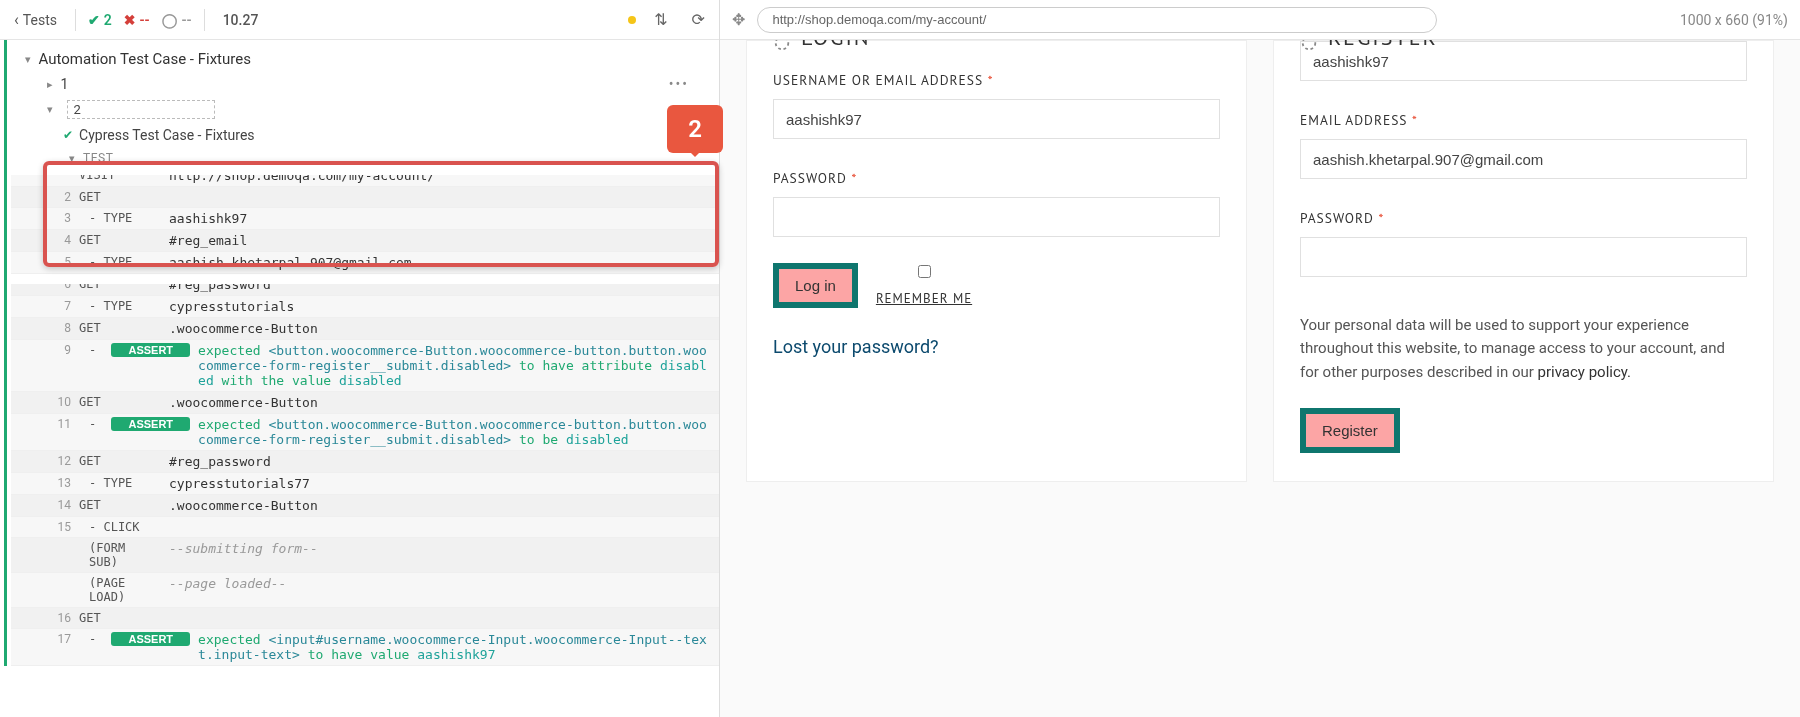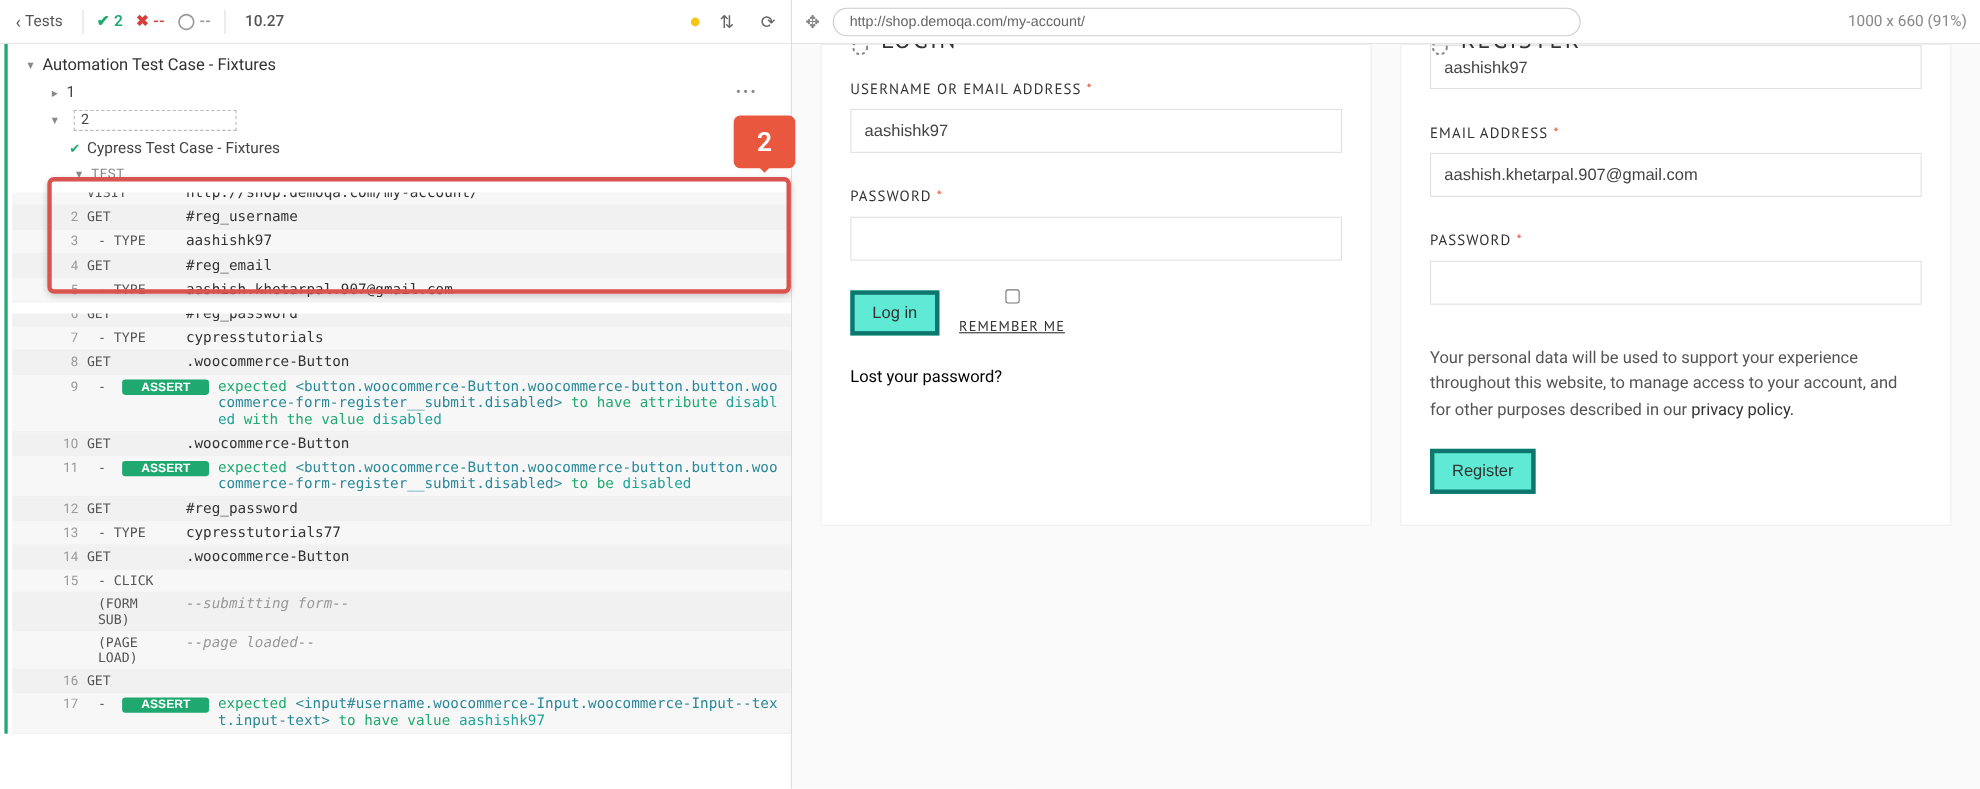--- a/index.html
+++ b/index.html
@@ -54,25 +54,25 @@
   .preview-body { flex: 1; padding: 0 26px 20px 26px; overflow: hidden; }
   .forms-wrap { display: flex; gap: 26px; }
   .card { background: #fff; border: 1px solid #eee; flex: 1; padding: 0 26px 28px 26px; }
   .card-title { font-family: "PT Sans", sans-serif; font-size: 22px; letter-spacing: 2px; color: #333; display: flex; align-items: center; gap: 10px; height: 0; overflow: visible; line-height: 0; position: relative; top: 2px; }
   .card-title-inner { line-height: 1; transform: translateY(-6px); }
   .ring { width: 18px; height: 18px; }
   .field-label { font-size: 13.5px; letter-spacing: 1px; color: #333; margin-top: 30px; margin-bottom: 10px; font-family: "PT Sans", sans-serif; }
   .req { color: #e9573f; }
   .txt-input { width: 100%; height: 40px; border: 1px solid #e0e0e0; padding: 0 12px; font-size: 15px; color: #444; background: #fff; }
   .pw-input { width: 100%; height: 40px; border: 1px solid #e0e0e0; background: #fff; }
-  .btn { background: #5eead4; border: 4px solid #0f766e; padding: 8px 16px; font-size: 15px; color: #333; cursor: pointer; }
+  .btn { background: #fca5a5; border: 6px solid #0f766e; padding: 8px 16px; font-size: 15px; color: #333; cursor: pointer; }
   .login-actions { display: flex; align-items: center; gap: 18px; margin-top: 26px; }
   .remember-block { display: flex; flex-direction: column; align-items: center; gap: 12px; }
   .remember-lbl { font-size: 13px; letter-spacing: 1px; color: #333; font-family: "PT Sans", sans-serif; text-decoration: underline; }
-  .lost-pw { margin-top: 28px; font-size: 15px; color: #000000; }
+  .lost-pw { margin-top: 28px; font-size: 18px; color: #0c4a6e; }
   .privacy-text { margin-top: 37px; font-size: 15px; color: #555; line-height: 1.55; }
   .privacy-link { color: #333; }
   .reg-btn-wrap { margin-top: 24px; }
 </style>
 </head>
 <body>
 
 <div class="app">
 
   <div class="left-panel">
@@ -132,21 +132,20 @@
         <div class="highlight-box"></div>
         <div id="log-rows">
             <div class="log-row cut-top">
               <span class="ln"></span>
               <span class="cmd">VISIT</span>
               <span class="msg">http://shop.demoqa.com/my-account/</span>
             </div>
             <div class="log-row alt">
               <span class="ln">2</span>
               <span class="cmd">GET</span>
-              <span class="msg">#reg_username</span>
             </div>
             <div class="log-row">
               <span class="ln">3</span>
               <span class="cmd indent">- TYPE</span>
               <span class="msg">aashishk97</span>
             </div>
             <div class="log-row alt">
               <span class="ln">4</span>
               <span class="cmd">GET</span>
               <span class="msg">#reg_email</span>

